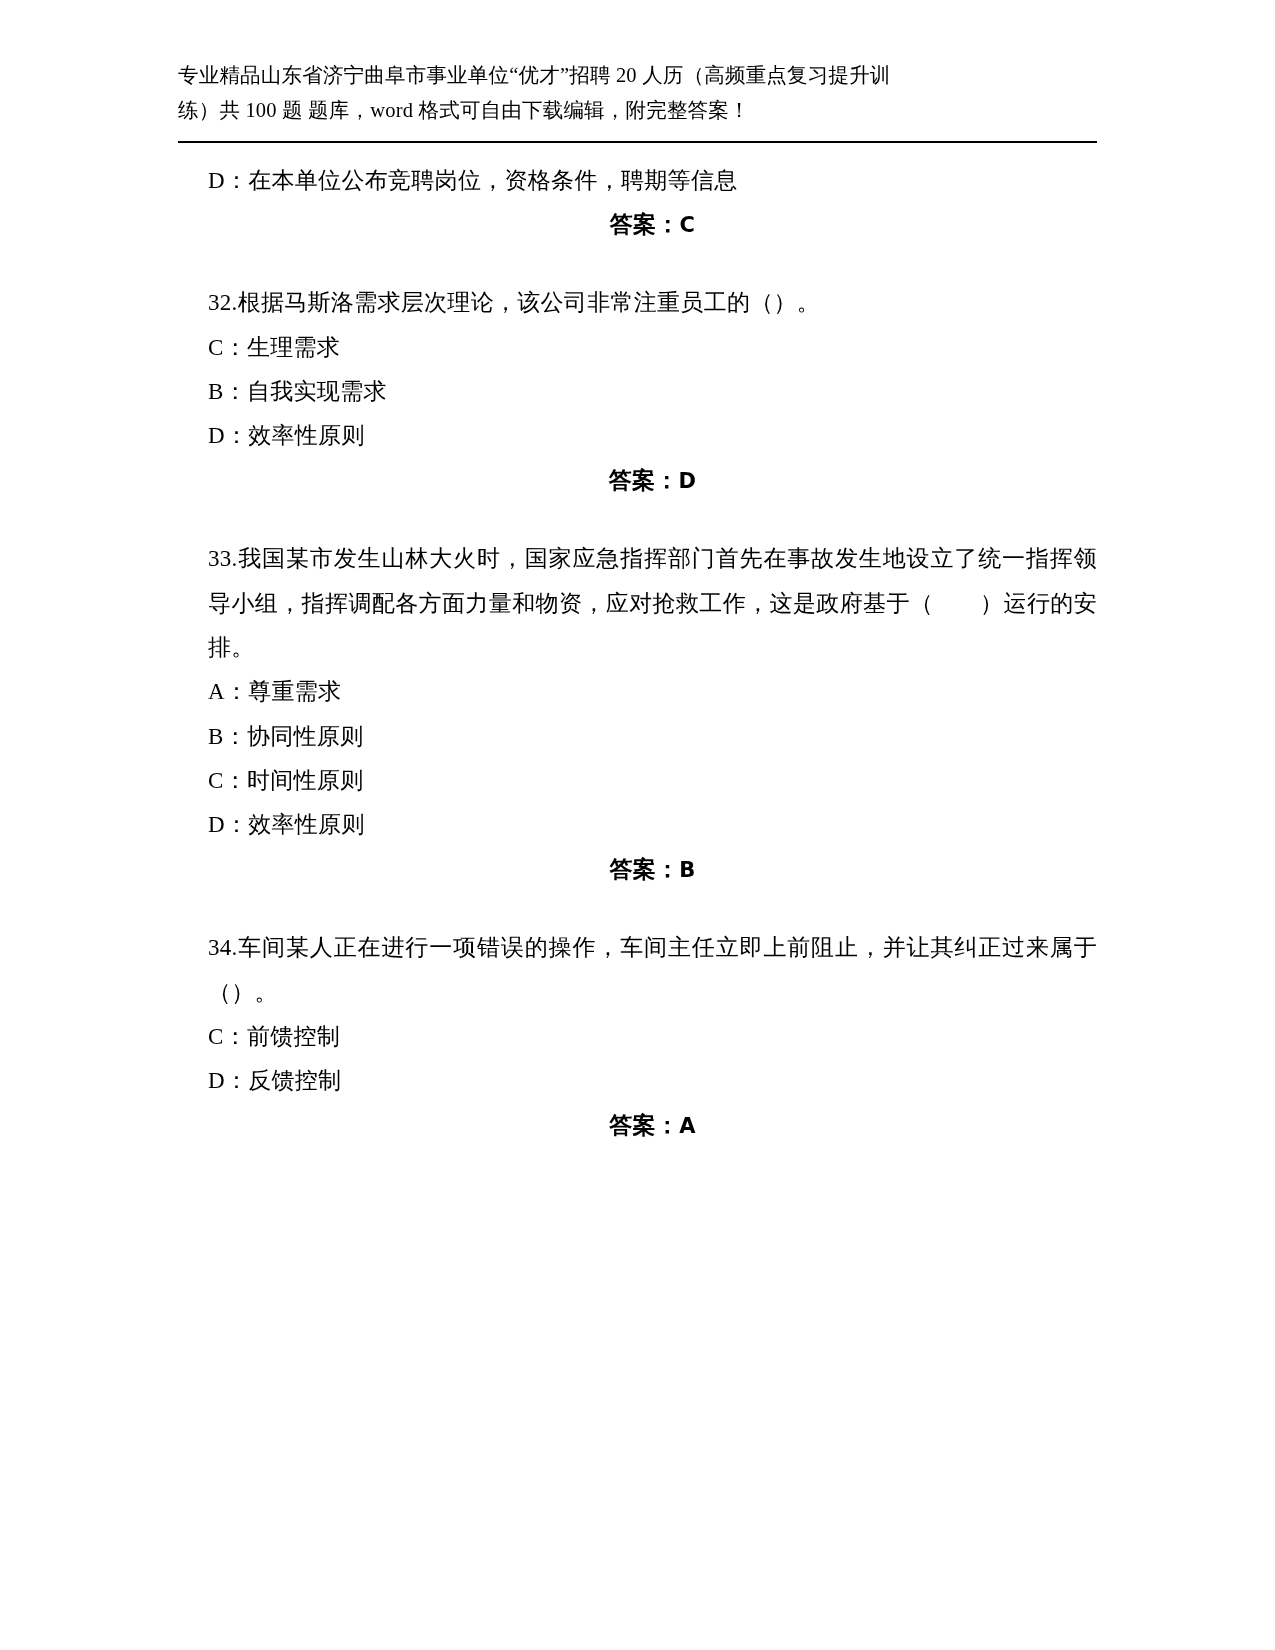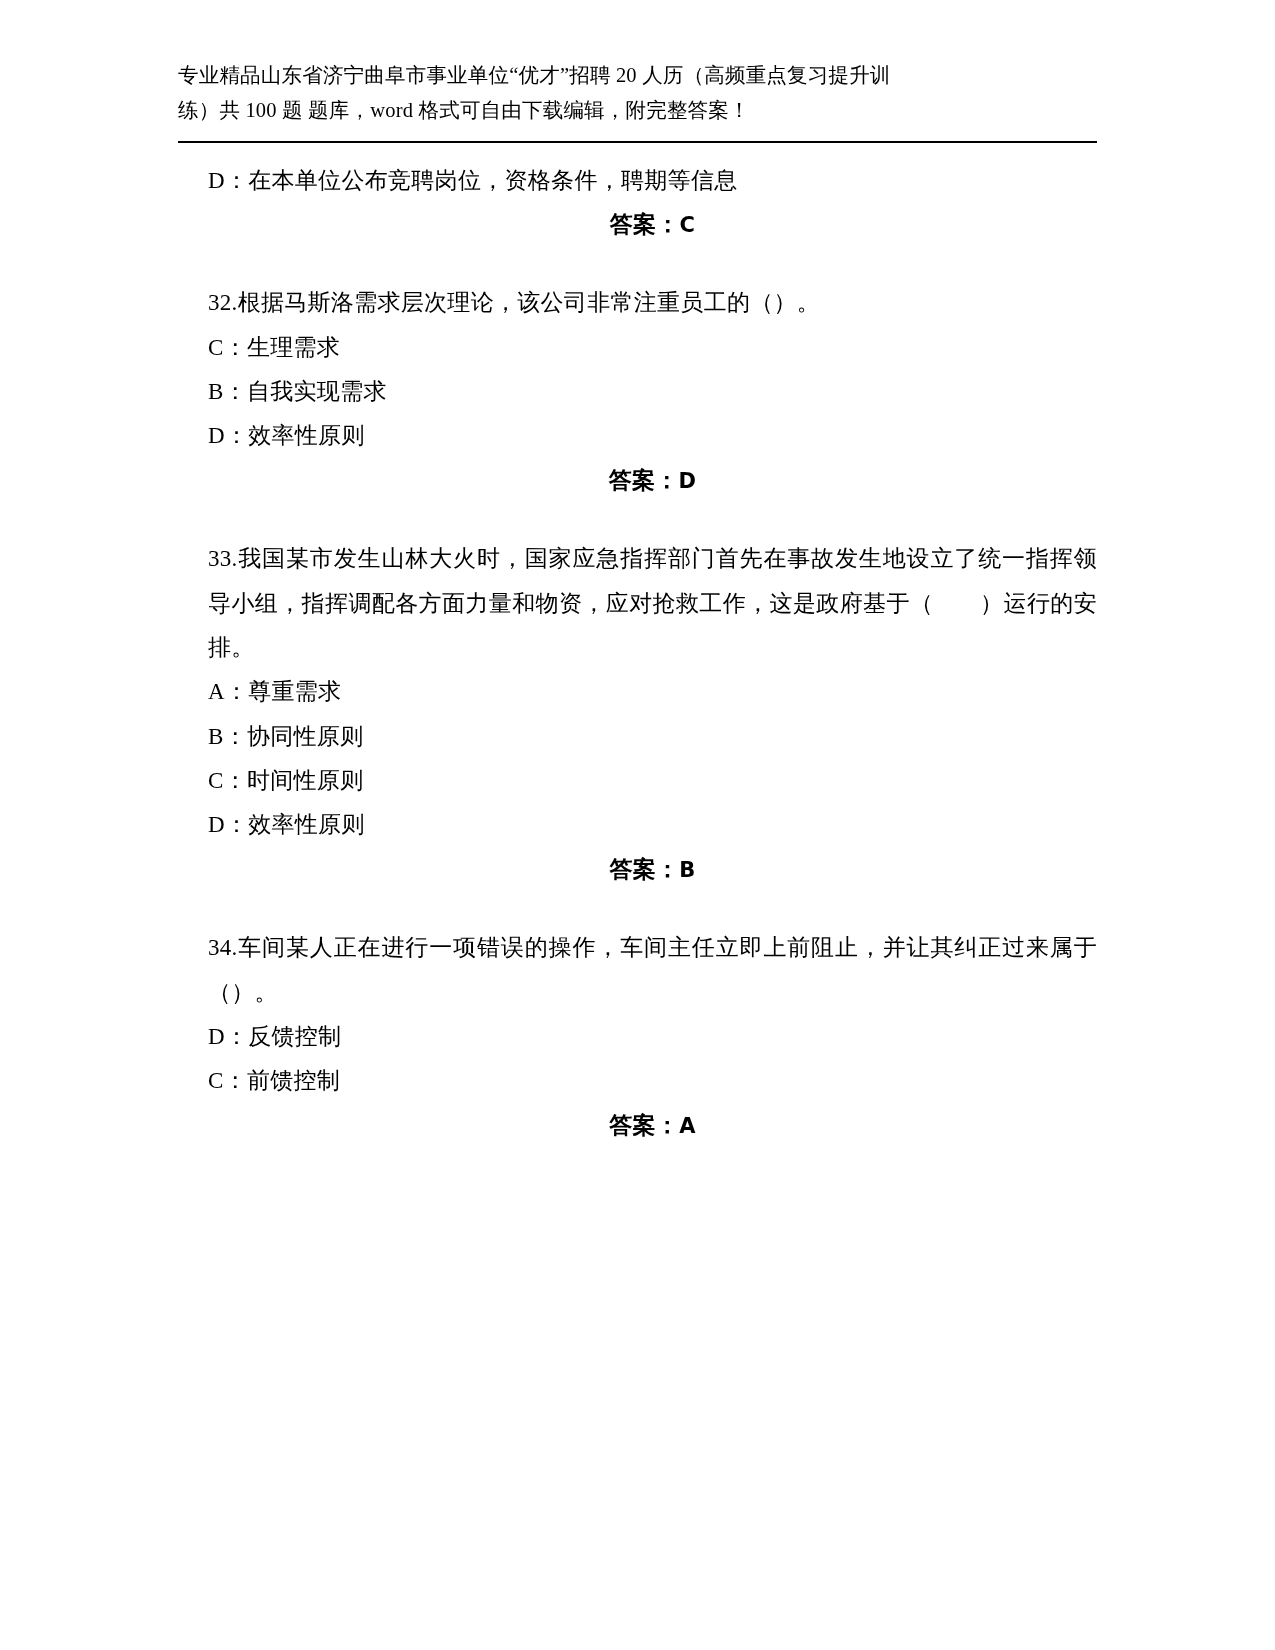--- a/index.html
+++ b/index.html
@@ -108,19 +108,19 @@
       <div class="opt">B：协同性原则</div>
       <div class="opt">C：时间性原则</div>
       <div class="opt">D：效率性原则</div>
       <div class="answer"><span>答案：</span><span class="ans-letter">B</span></div>
     </div>
 
     <div class="gap"></div>
 
     <div class="q-block">
       <div class="line stem">34.车间某人正在进行一项错误的操作，车间主任立即上前阻止，并让其纠正过来属于（）。</div>
+      <div class="opt">C：前馈控制</div>
       <div class="opt">D：反馈控制</div>
-      <div class="opt">C：前馈控制</div>
       <div class="answer"><span>答案：</span><span class="ans-letter">A</span></div>
     </div>
 
   </div>
 </div>
 
 </body></html>

